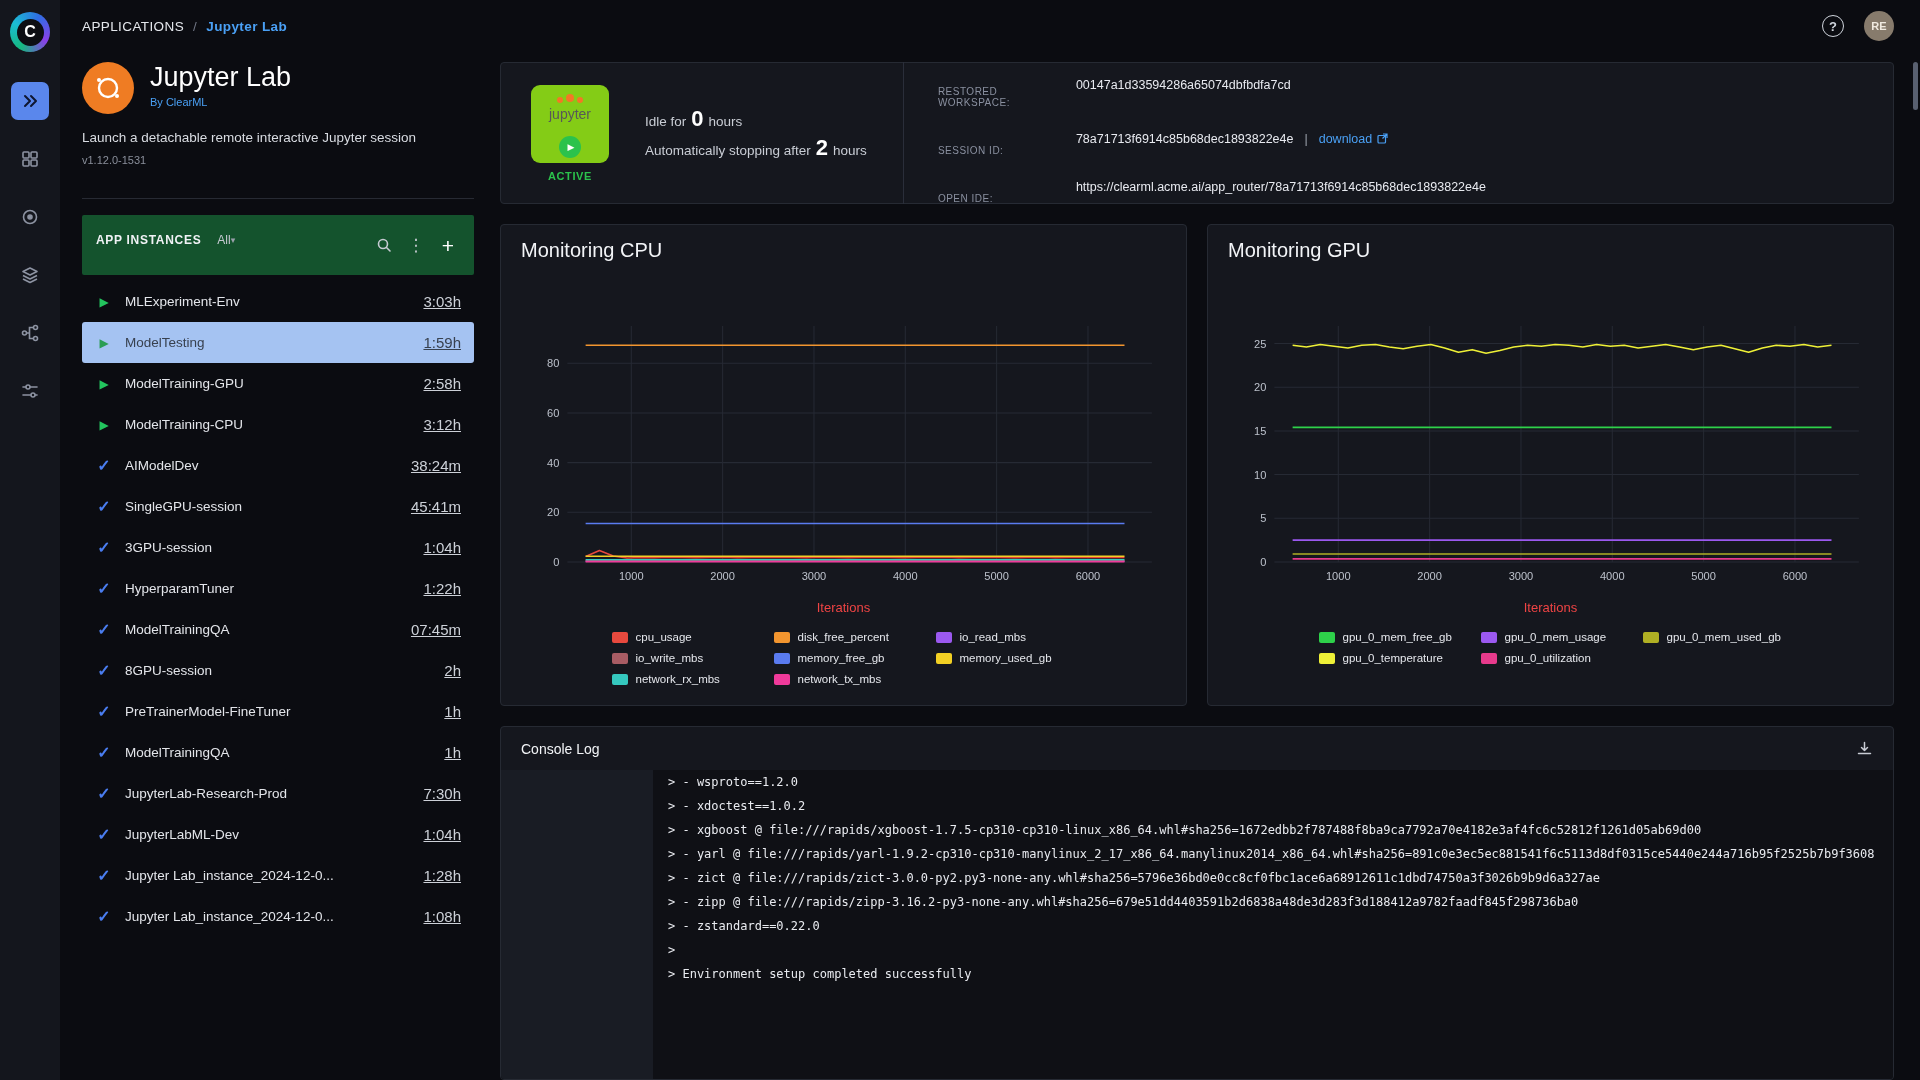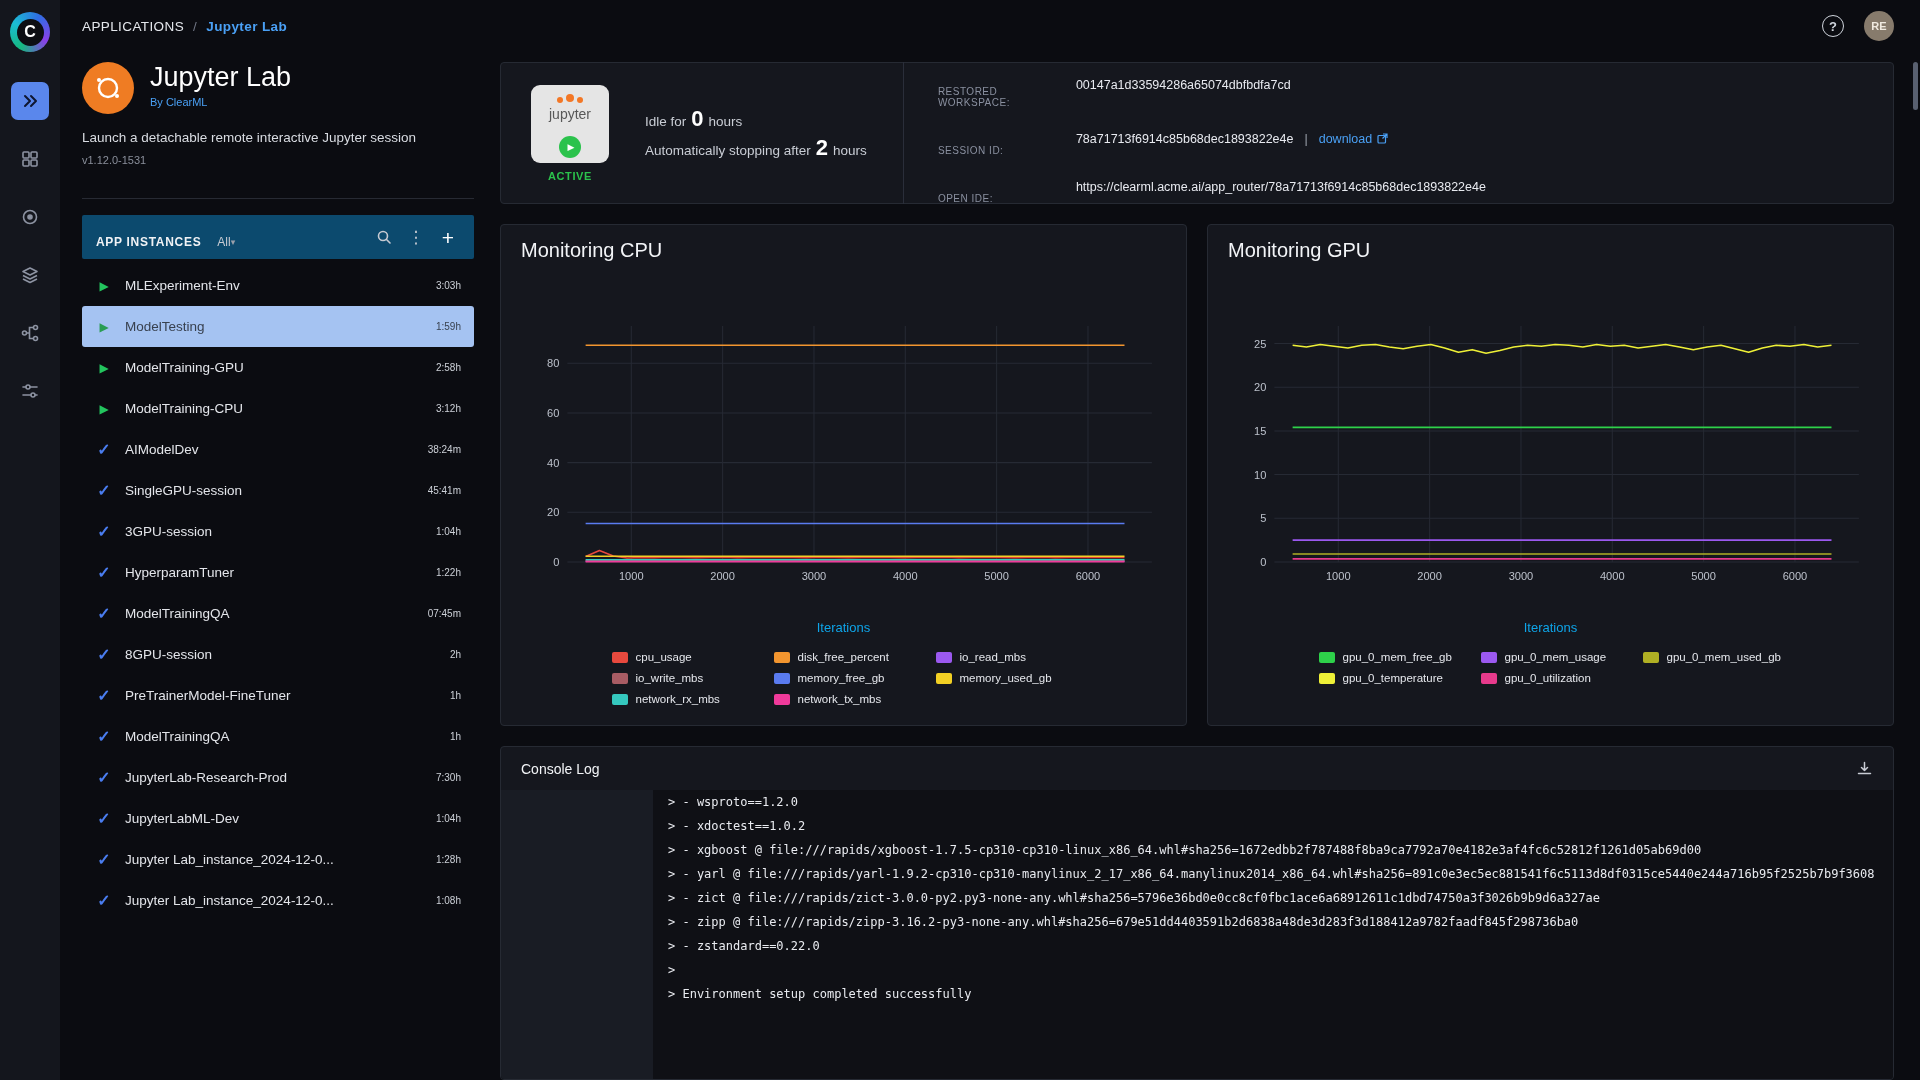--- a/index.html
+++ b/index.html
@@ -35,47 +35,47 @@
   
   .left-panel { width:392px; flex-shrink:0; display:flex; flex-direction:column; min-height:0; }
   .app-head { display:flex; gap:16px; align-items:flex-start; }
   .jlogo { width:52px; height:52px; border-radius:50%; background:#ef7c23; flex-shrink:0; display:flex; align-items:center; justify-content:center; }
   .app-title { font-size:27px; font-weight:500; color:#fff; line-height:1.15; }
   .app-by { font-size:11px; color:#4aa0f5; margin-top:3px; }
   .app-desc { font-size:13.5px; color:#d9dce2; margin-top:16px; }
   .app-ver { font-size:11px; color:#8a8f9b; margin-top:9px; }
   .divider { height:1px; background:#272a33; margin:32px 0 16px; }
 
-  .instances-header { display:flex; align-items:flex-end; background:#0c4a6e; padding:10px 14px; gap:8px; border-radius:2px; }
+  .instances-header { display:flex; align-items:flex-start; background:#14532d; padding:18px 14px; gap:8px; border-radius:2px; }
   .ih-title { font-size:12px; font-weight:700; letter-spacing:.7px; color:#f0f2f5; }
   .ih-filter { font-size:12px; color:#c6cad2; display:flex; align-items:center; gap:0; margin-left:8px; cursor:pointer; }
   .caret { font-size:9px; color:#9aa0ab; }
   .ih-spacer { flex:1; }
   .ih-icon { color:#c6cad2; cursor:pointer; display:flex; align-items:center; justify-content:center; width:24px; height:24px; }
   .kebab { font-size:17px; line-height:1; }
   .plus { font-size:21px; color:#fff; line-height:1; font-weight:400; }
 
   .instances-list { flex:1; overflow:hidden; margin-top:6px; }
   .instance-row { display:flex; align-items:center; height:41px; padding:0 13px; border-radius:3px; cursor:pointer; }
   .instance-row .st-icon { width:18px; text-align:center; flex-shrink:0; }
   .instance-row.running .st-icon { color:#23c55e; font-size:12px; }
   .instance-row.completed .st-icon { color:#4a7df0; font-size:16px; font-weight:700; }
   .instance-name { flex:1; margin-left:12px; font-size:13.5px; color:#e3e5ea; white-space:nowrap; overflow:hidden; text-overflow:ellipsis; }
-  .instance-time { font-size:10px; color:#cdd1d8; margin-left:10px; }
+  .instance-time { font-size:15px; color:#cdd1d8; margin-left:10px;text-decoration:underline; }
   .instance-row.selected { background:#a5c3f2; }
   .instance-row.selected .instance-name, .instance-row.selected .instance-time { color:#38414f; }
   .instance-row.selected.running .st-icon { color:#2a9d54; }
 
   
   .right-panel { flex:1; display:flex; flex-direction:column; gap:20px; min-width:0; }
   .card { background:#15171e; border:1px solid #262a33; border-radius:4px; }
 
   .session-card { display:flex; align-items:center; padding:16px 30px; gap:36px; height:142px; flex-shrink:0; }
   .badge-col { display:flex; flex-direction:column; align-items:center; gap:7px; flex-shrink:0; }
-  .jbox { width:78px; height:78px; background:#e5e5e5; border-radius:9px; position:relative; display:flex; flex-direction:column; align-items:center; padding-top:12px; }
+  .jbox { width:78px; height:78px; background:#84cc16; border-radius:9px; position:relative; display:flex; flex-direction:column; align-items:center; padding-top:12px; }
   .jbox-planet { display:flex; gap:3px; }
   .jbox-planet i { width:6px; height:6px; border-radius:50%; background:#f37726; display:block; }
   .jbox-planet i:nth-child(2) { margin-top:-3px; width:8px; height:8px; }
   .jbox-text { color:#585858; font-size:14px; margin-top:3px; }
   .play-badge { position:absolute; left:50%; transform:translateX(-50%); bottom:5px; width:22px; height:22px; border-radius:50%; background:#2bc24c; display:flex; align-items:center; justify-content:center; }
   .play-badge span { color:#fff; font-size:9px; margin-left:2px; }
   .status-active { color:#2bc24c; font-size:11px; font-weight:700; letter-spacing:.6px; }
   .idle-col { display:flex; flex-direction:column; gap:3px; font-size:13.5px; color:#c9cdd5; }
   .big-num { font-size:22px; font-weight:700; color:#fff; margin:0 5px; }
   .fields-col { border-left:1px solid #2a2e3a; padding-left:34px; display:grid; grid-template-columns:120px auto; row-gap:13px; column-gap:18px; align-items:center; }
@@ -83,21 +83,21 @@
   .f-value { color:#e8eaf0; font-size:12.5px; white-space:nowrap; }
   .v-sep { color:#9aa0ab; margin:0 11px; }
   .download-link { color:#4aa0f5; cursor:pointer; display:inline-flex; align-items:center; gap:5px; }
 
   
   .charts-row { display:flex; gap:20px; flex-shrink:0; }
   .chart-card { flex:1; padding:14px 20px 20px; min-width:0; }
   .chart-title { font-size:20px; color:#f2f4f7; }
   .chart-svg { width:100%; display:block; margin-top:52px; }
   .chart-svg text { font-family:"Liberation Sans", sans-serif; font-size:11px; fill:#bcc1cb; }
-  .xlabel { text-align:center; font-size:13px; color:#0ea5e9; margin-top:24px; }
+  .xlabel { text-align:center; font-size:13px; color:#ef4444; margin-top:4px; }
   .chart-legend { display:grid; grid-template-columns:repeat(3, minmax(140px, auto)); justify-content:center; gap:9px 22px; margin-top:16px; }
   .legend-item { display:flex; align-items:center; gap:8px; font-size:11.5px; color:#e5e7ec; cursor:pointer; }
   .swatch { width:16px; height:11px; border-radius:2px; display:inline-block; flex-shrink:0; }
 
   
   .console-card { flex:1; display:flex; flex-direction:column; min-height:0; overflow:hidden; }
   .console-head { display:flex; align-items:center; justify-content:space-between; padding:13px 20px; flex-shrink:0; }
   .console-title { font-size:14px; color:#f2f4f7; }
   .dl-btn { color:#c8ccd4; cursor:pointer; display:flex; }
   .console-body { flex:1; background:#0f1015; font-family:"DejaVu Sans Mono", monospace; font-size:12px; overflow:hidden; position:relative; }

